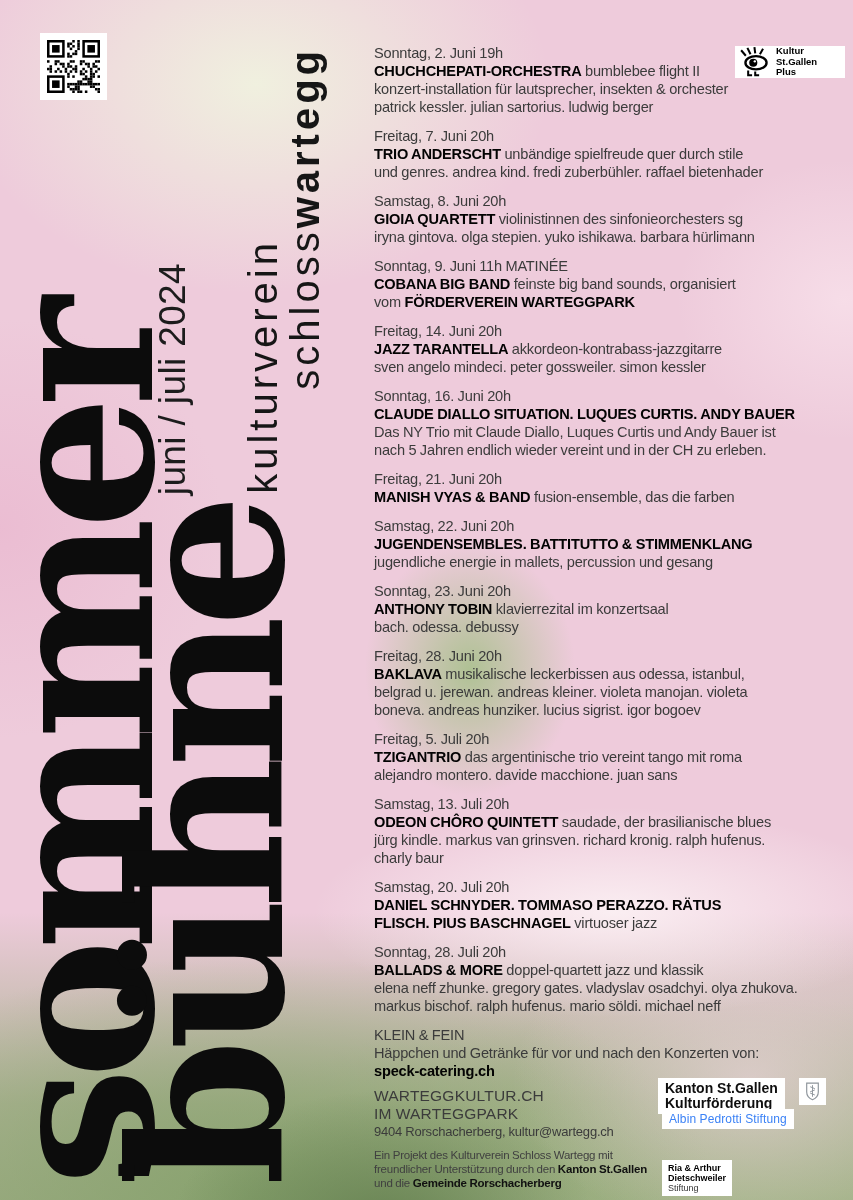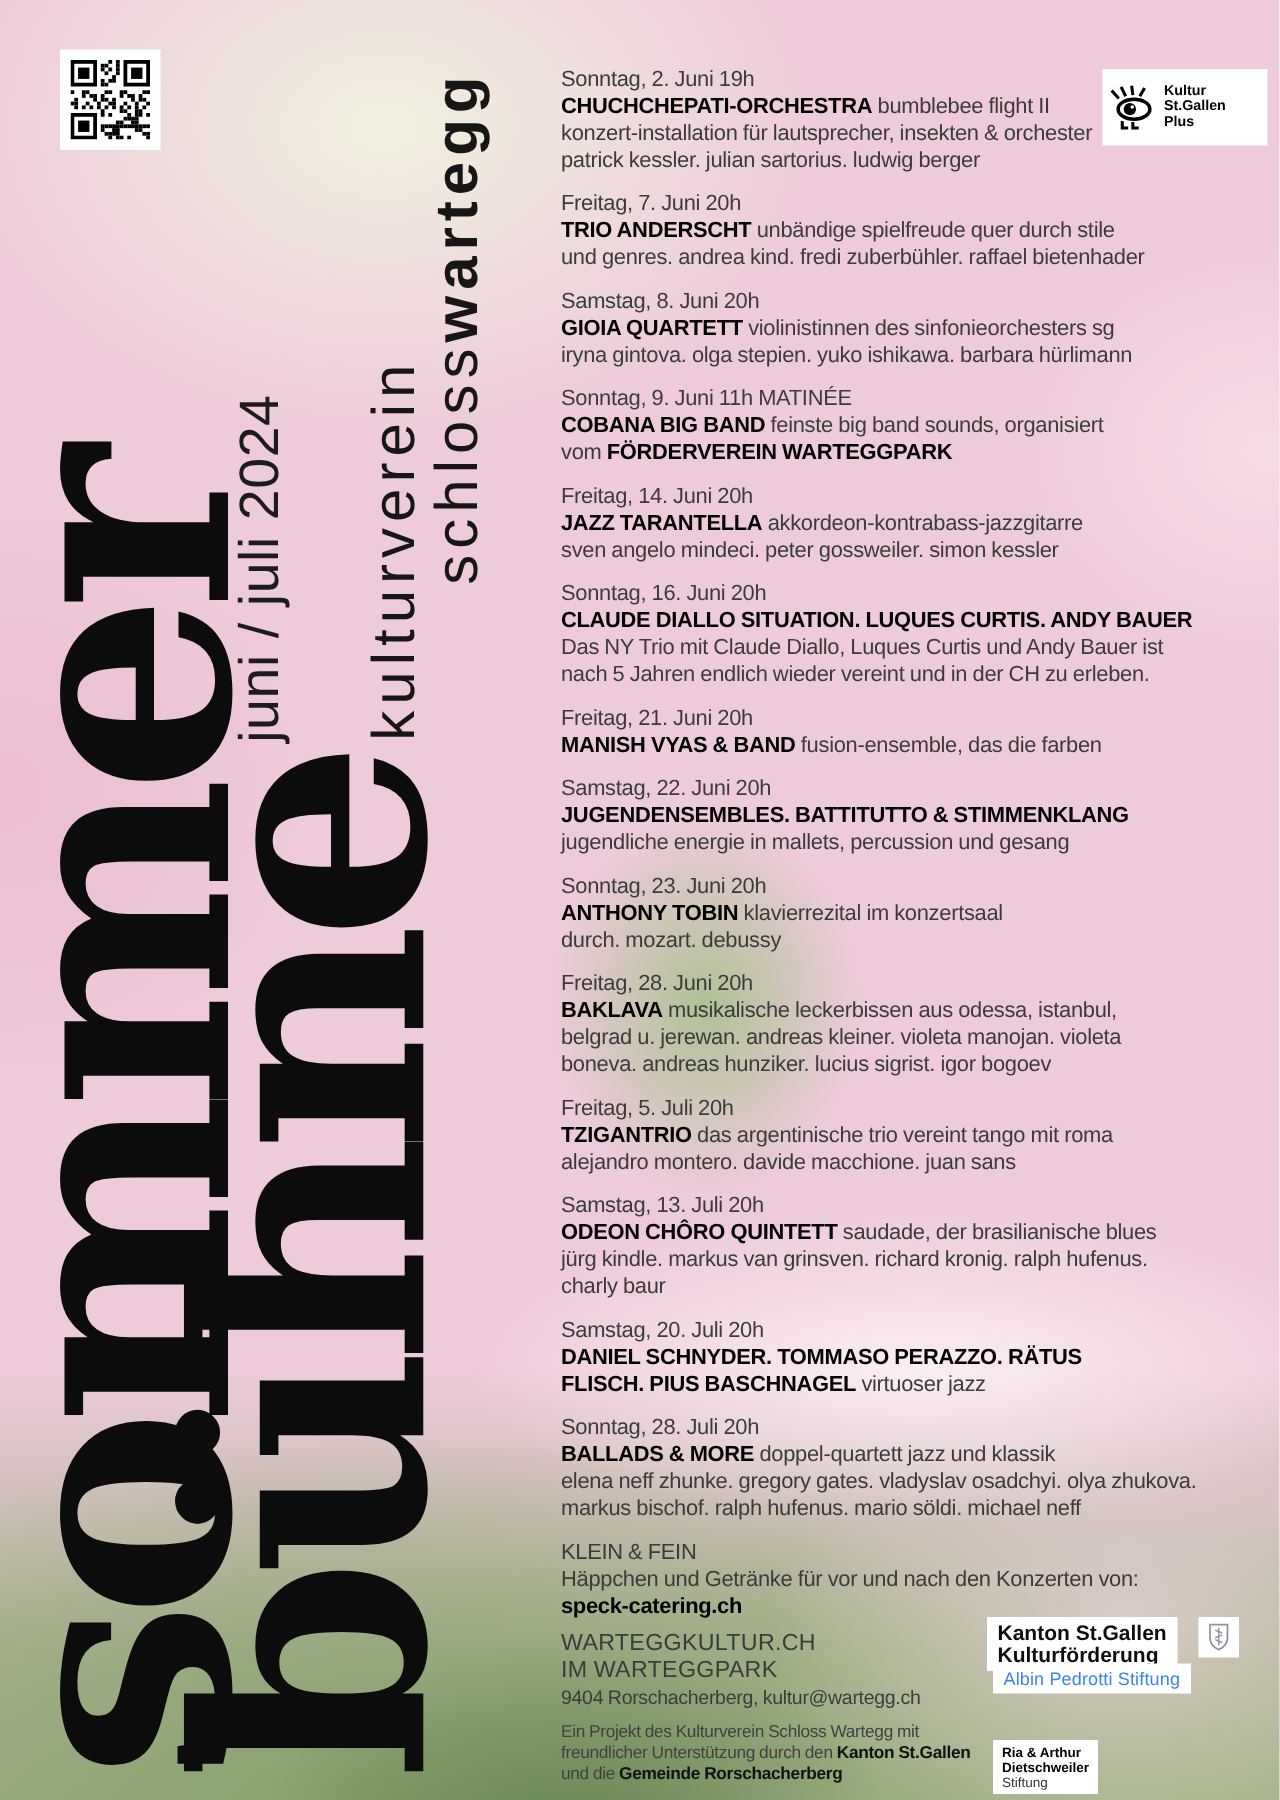--- a/index.html
+++ b/index.html
@@ -41,21 +41,21 @@
   .contact-big{font-size:15.5px;line-height:17.5px;letter-spacing:.2px;color:#3b3b3b;white-space:nowrap;}
   .contact-small{font-size:13px;line-height:16px;margin-top:2px;white-space:nowrap;}
   #contact-block{margin-top:-4px;}
   #project-note{margin-top:8px;font-size:11.5px;line-height:14px;color:#404040;}
   .note-line{white-space:nowrap;}
   .note-line b{color:#111;}
   
   #qr-box{position:absolute;left:40px;top:33px;width:67px;height:67px;background:#fff;
     display:flex;align-items:center;justify-content:center;}
   
-  #sgkp-box{position:absolute;left:735px;top:46px;width:110px;height:51px;background:#fff;
+  #sgkp-box{position:absolute;left:735px;top:46px;width:110px;height:32px;background:#fff;
     display:flex;align-items:center;gap:2px;padding:2px 3px;box-sizing:border-box;}
   .sgkp-text{display:flex;flex-direction:column;}
   .sgkp-text span{font-size:9.5px;line-height:10.5px;font-weight:700;color:#000;white-space:nowrap;}
   
   .sponsor{position:absolute;background:#fff;box-sizing:border-box;}
   #kanton-box{left:658px;top:1078px;padding:3px 7px 4px;}
   #kanton-box div{font-size:14px;line-height:14.5px;font-weight:700;color:#0e0e0e;white-space:nowrap;}
   #arms-box{left:799px;top:1078px;width:27px;height:27px;display:flex;align-items:center;justify-content:center;}
   #pedrotti-box{left:662px;top:1109px;padding:3px 7px;}
   #pedrotti-box div{font-size:12px;color:#3b82f6;letter-spacing:.1px;white-space:nowrap;}
@@ -254,21 +254,21 @@
           <div class="ev-line"><b>MANISH VYAS &amp; BAND</b> fusion-ensemble, das die farben</div>
         </div>
         <div class="event">
           <div class="ev-date">Samstag, 22. Juni 20h</div>
           <div class="ev-line"><b>JUGENDENSEMBLES. BATTITUTTO &amp; STIMMENKLANG</b></div>
           <div class="ev-line">jugendliche energie in mallets, percussion und gesang</div>
         </div>
         <div class="event">
           <div class="ev-date">Sonntag, 23. Juni 20h</div>
           <div class="ev-line"><b>ANTHONY TOBIN</b> klavierrezital im konzertsaal</div>
-          <div class="ev-line">durch. mozart. debussy</div>
+          <div class="ev-line">bach. odessa. debussy</div>
         </div>
         <div class="event">
           <div class="ev-date">Freitag, 28. Juni 20h</div>
           <div class="ev-line"><b>BAKLAVA</b> musikalische leckerbissen aus odessa, istanbul,</div>
           <div class="ev-line">belgrad u. jerewan. andreas kleiner. violeta manojan. violeta</div>
           <div class="ev-line">boneva. andreas hunziker. lucius sigrist. igor bogoev</div>
         </div>
         <div class="event">
           <div class="ev-date">Freitag, 5. Juli 20h</div>
           <div class="ev-line"><b>TZIGANTRIO</b> das argentinische trio vereint tango mit roma</div>

